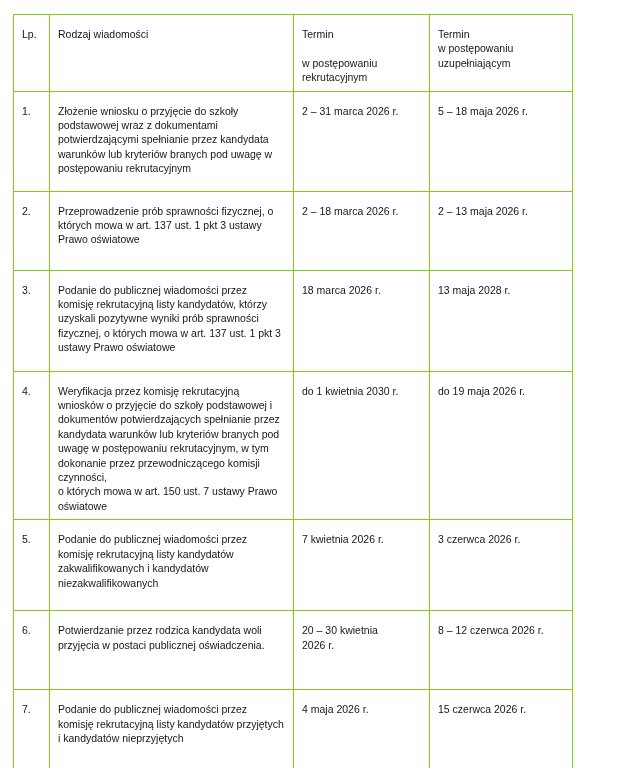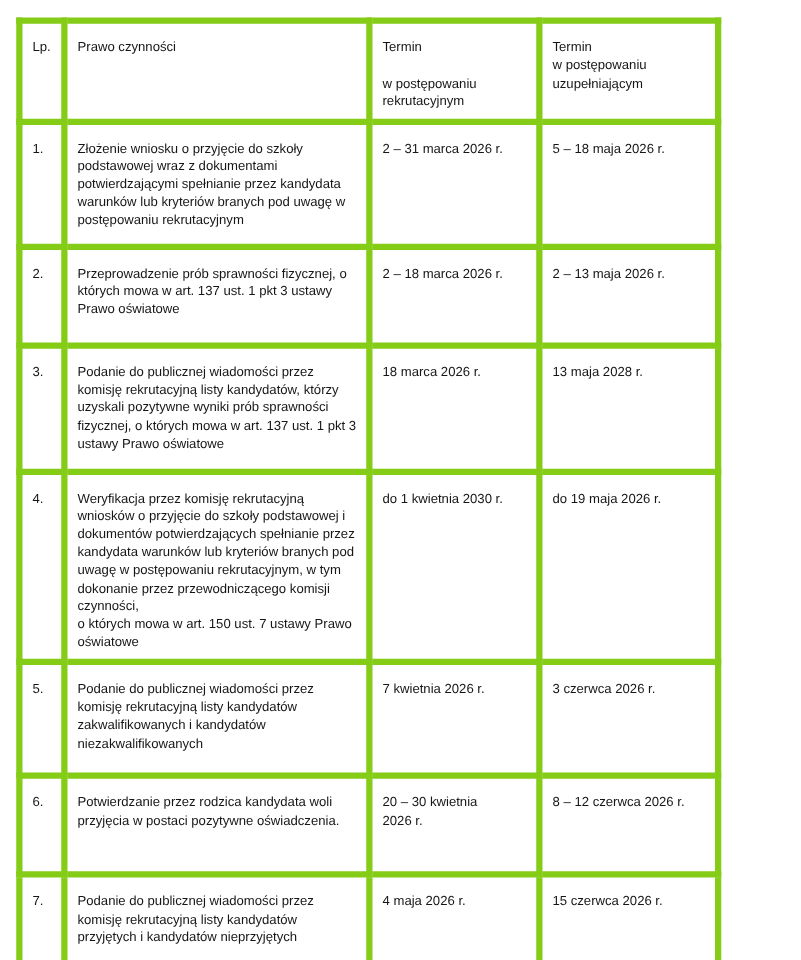--- a/index.html
+++ b/index.html
@@ -21,21 +21,21 @@
   table.schedule {
     position: absolute;
     left: 13px;
     top: 14px;
     width: 559px;
     border-collapse: collapse;
     table-layout: fixed;
   }
   table.schedule th,
   table.schedule td {
-    border: 5px solid #84cc16;
+    border: 1px solid #84cc16;
     vertical-align: top;
     text-align: left;
     font-weight: 400;
     font-size: 10.5px;
     line-height: 14.4px;
     white-space: pre-line;
     padding: 12px 8px 6px 8px;
     overflow: hidden;
   }
   col.c-lp        { width: 36px; }
@@ -68,21 +68,21 @@
   <table class="schedule">
     <colgroup>
       <col class="c-lp">
       <col class="c-activity">
       <col class="c-term-rec">
       <col class="c-term-sup">
     </colgroup>
     <thead>
       <tr>
         <th class="h-lp">Lp.</th>
-        <th class="h-activity">Prawo czynności</th>
+        <th class="h-activity">Rodzaj wiadomości</th>
         <th class="h-term-rec">Termin
 
 w postępowaniu rekrutacyjnym</th>
         <th class="h-term-sup">Termin
 w postępowaniu uzupełniającym</th>
       </tr>
     </thead>
     <tbody>
       <tr>
         <td class="d-lp">1.</td>
@@ -110,21 +110,21 @@
         <td class="d-term-sup">do 19 maja 2026 r.</td>
       </tr>
       <tr>
         <td class="d-lp">5.</td>
         <td>Podanie do publicznej wiadomości przez komisję rekrutacyjną listy kandydatów zakwalifikowanych i kandydatów niezakwalifikowanych</td>
         <td class="d-term-rec">7 kwietnia 2026 r.</td>
         <td class="d-term-sup">3 czerwca 2026 r.</td>
       </tr>
       <tr>
         <td class="d-lp">6.</td>
-        <td>Potwierdzanie przez rodzica kandydata woli przyjęcia w postaci pozytywne oświadczenia.</td>
+        <td>Potwierdzanie przez rodzica kandydata woli przyjęcia w postaci publicznej oświadczenia.</td>
         <td class="d-term-rec">20 – 30 kwietnia
 2026 r.</td>
         <td class="d-term-sup">8 – 12 czerwca 2026 r.</td>
       </tr>
       <tr>
         <td class="d-lp">7.</td>
         <td>Podanie do publicznej wiadomości przez komisję rekrutacyjną listy kandydatów przyjętych i kandydatów nieprzyjętych</td>
         <td class="d-term-rec">4 maja 2026 r.</td>
         <td class="d-term-sup">15 czerwca 2026 r.</td>
       </tr>

